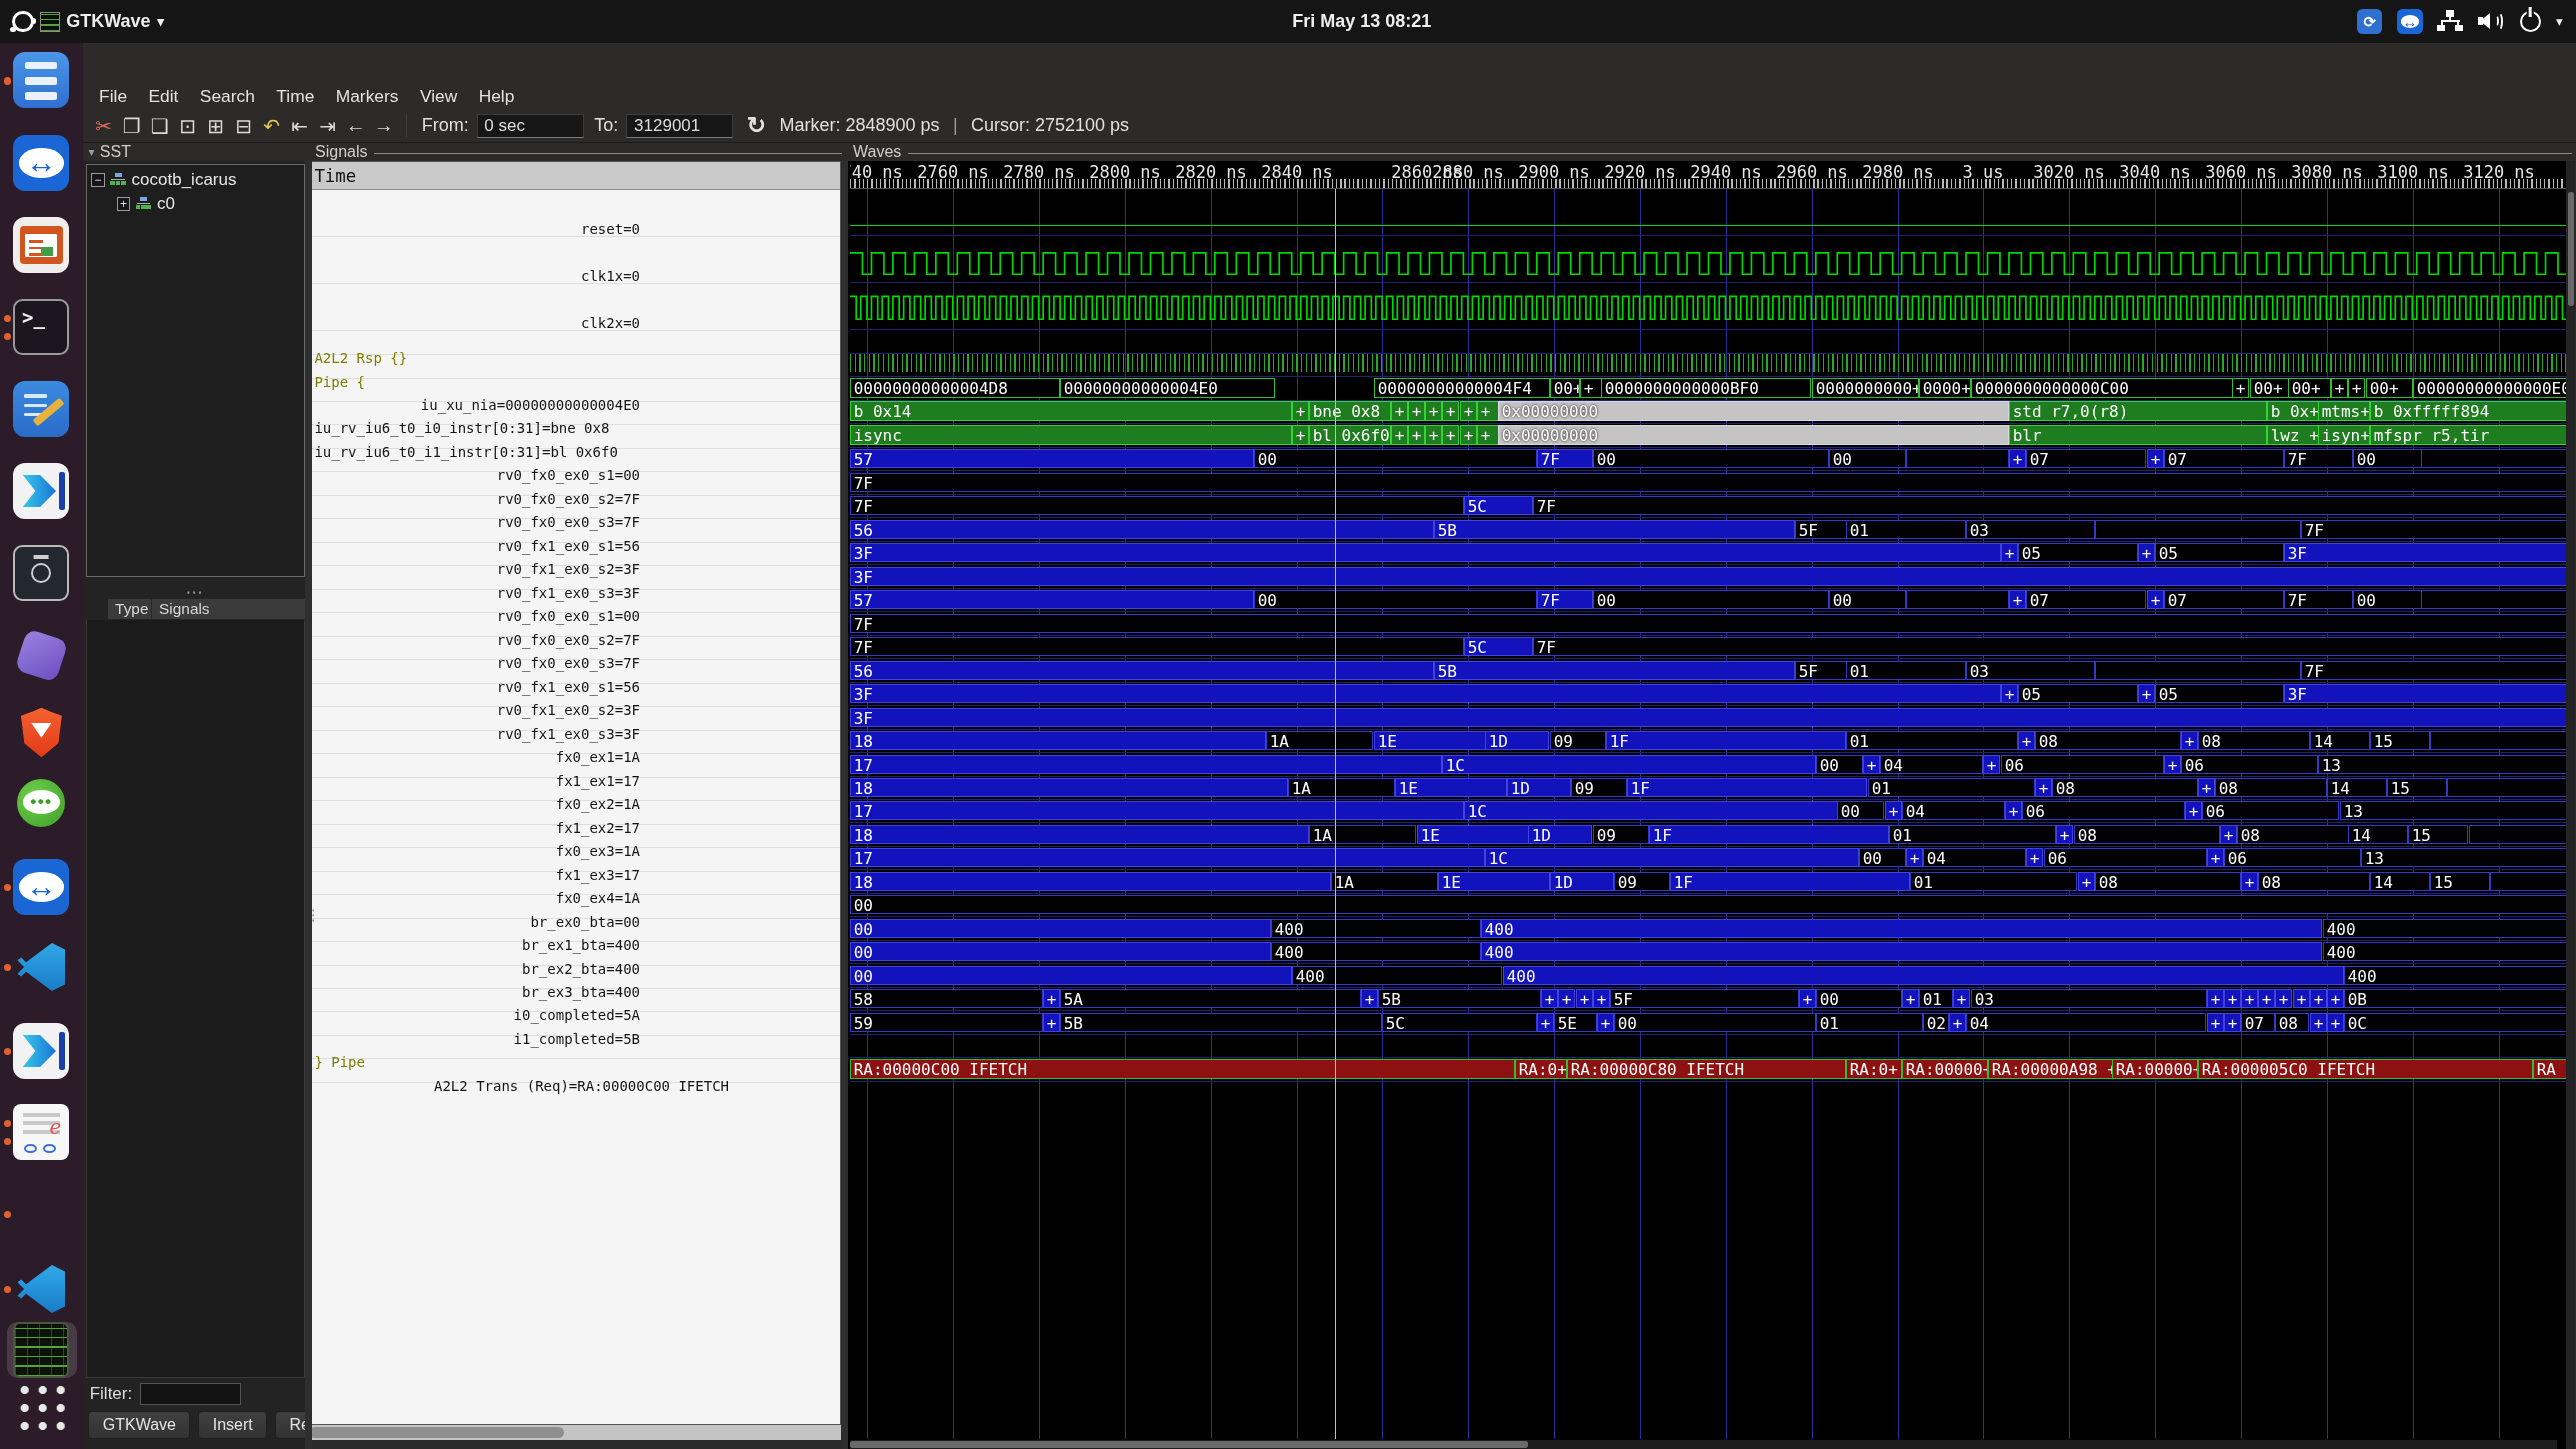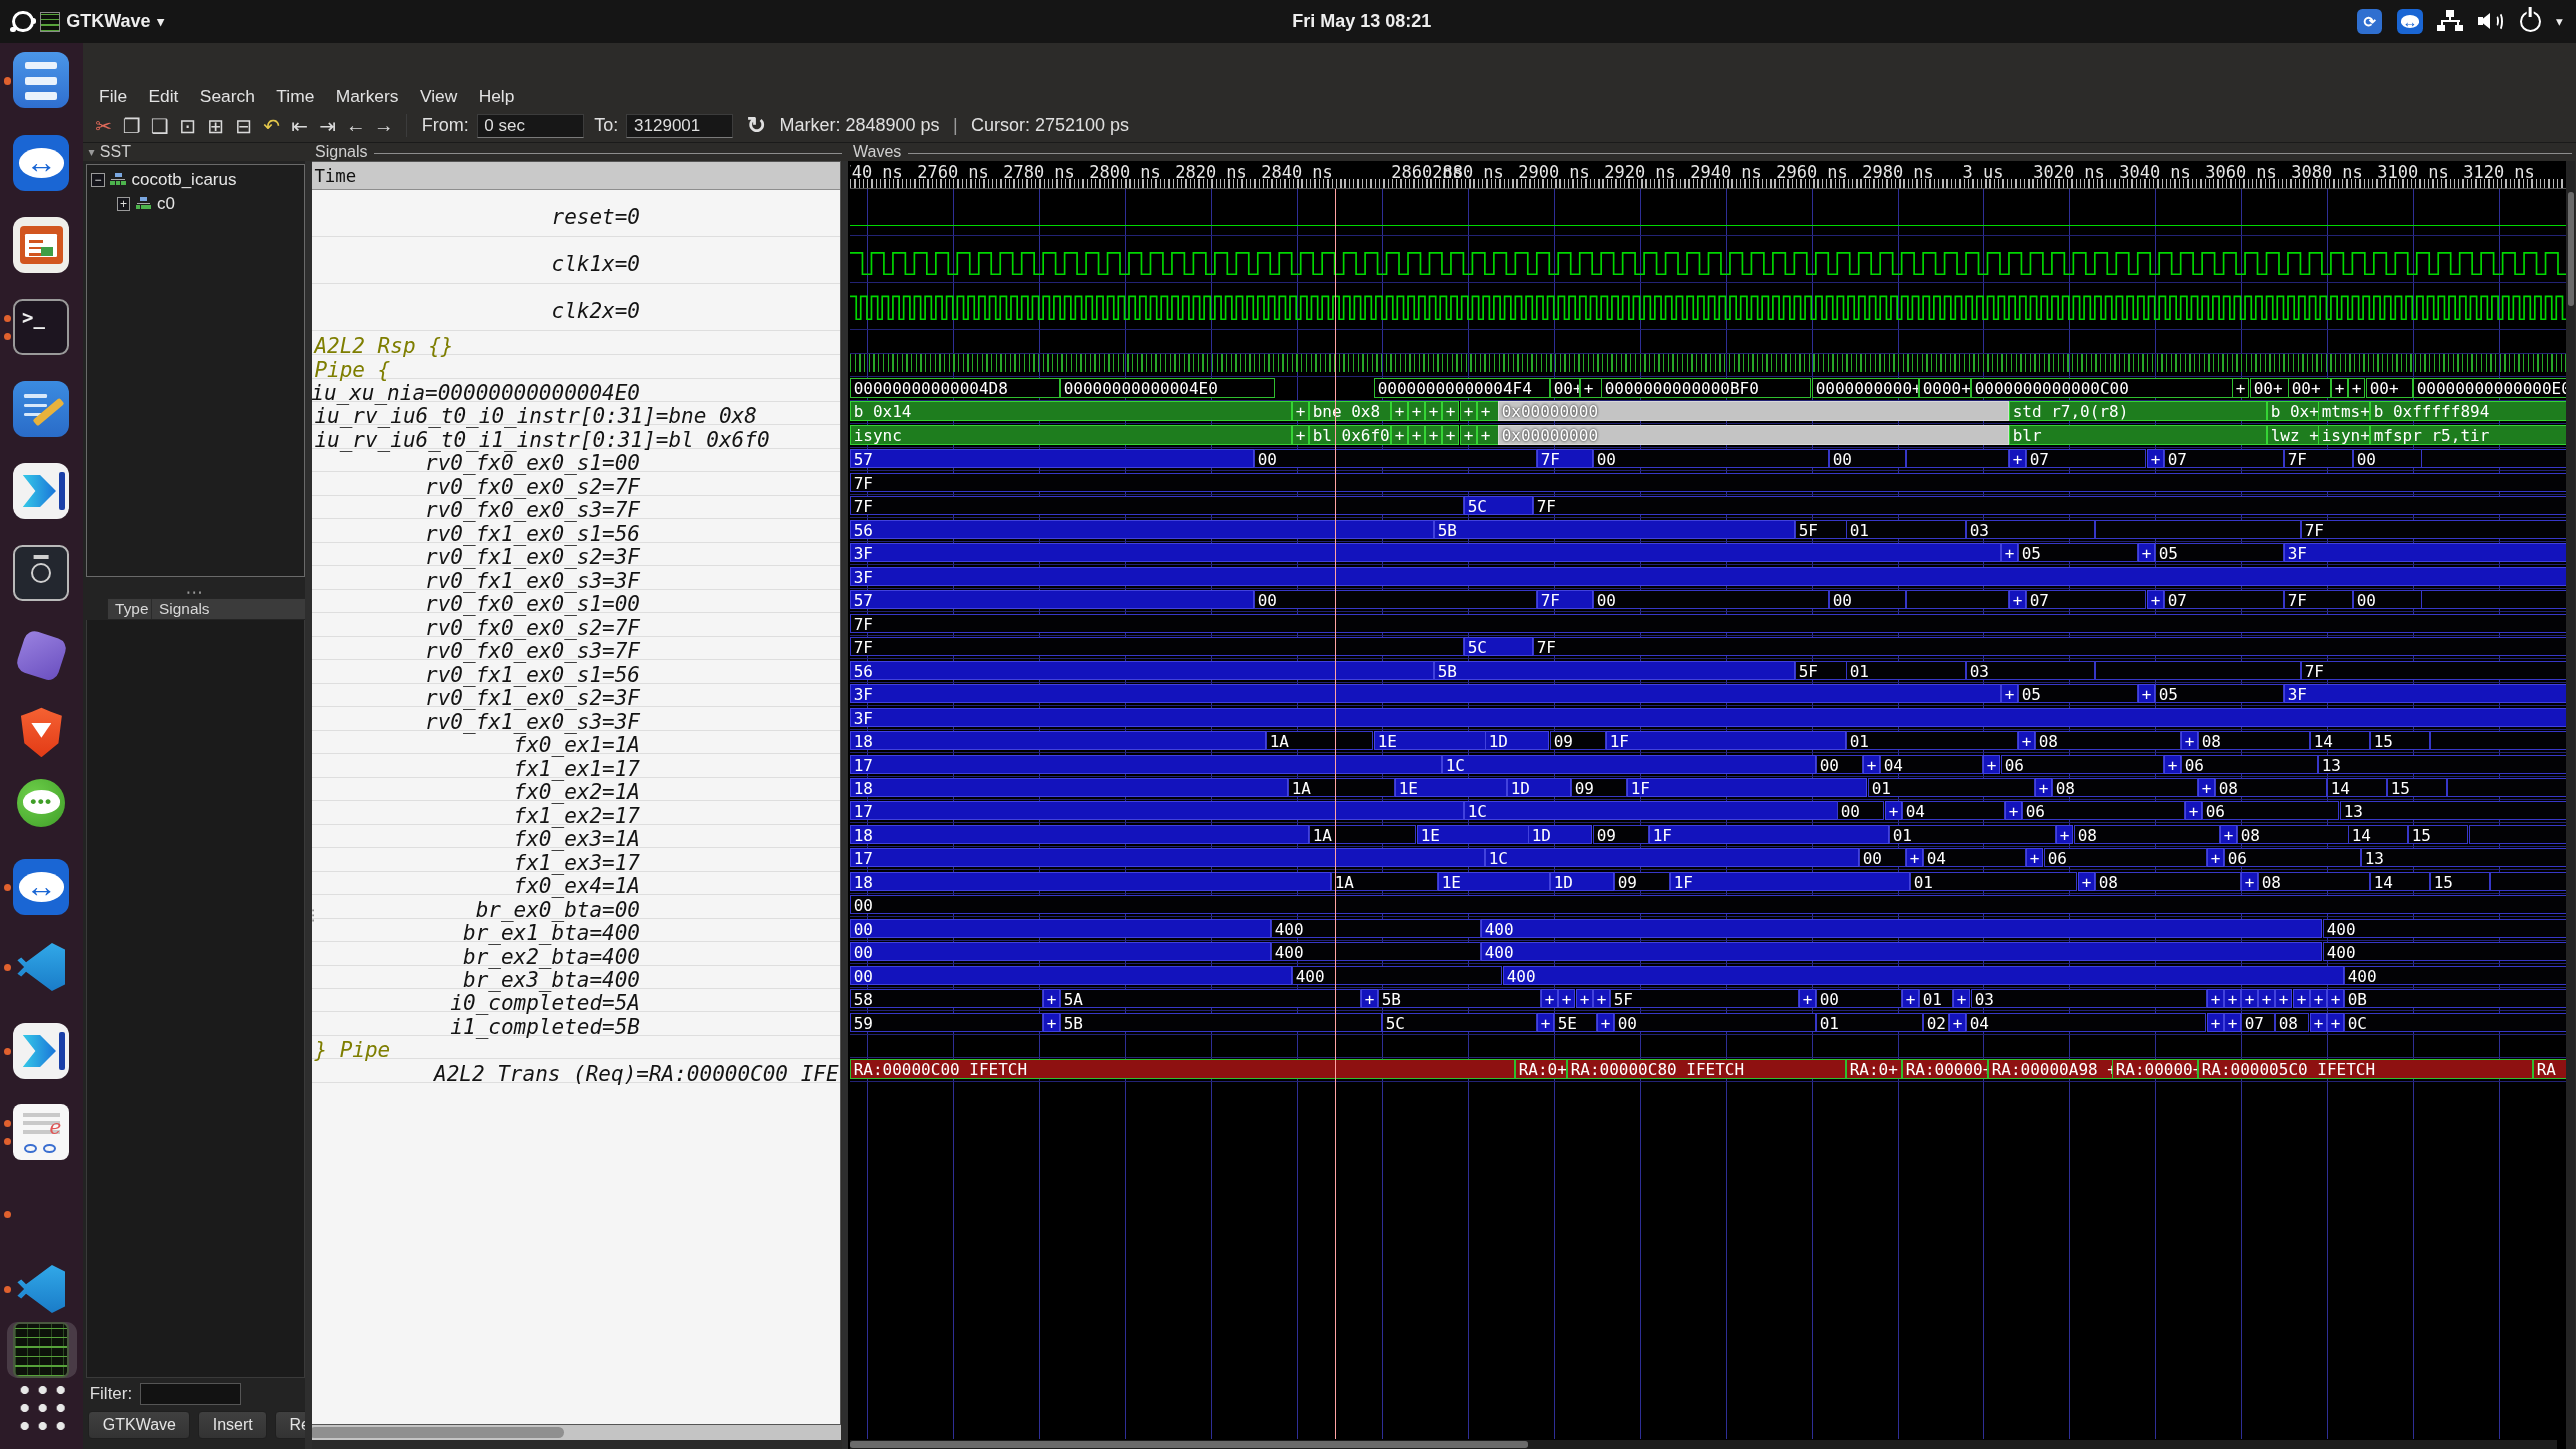--- a/index.html
+++ b/index.html
@@ -133,21 +133,21 @@
   #sst-filter { position:absolute; left:6.7px; top:1222px; display:flex; align-items:center; gap:8px; color:#dedede; font-size:17px; }
   #filter-input { width:101px; height:21.5px; background:#121212; border:0.7px solid #555; color:#ddd; font-size:15.4px; padding:0 5.4px; }
   #sst-buttons { position:absolute; left:5.4px; top:1250px; display:flex; gap:8px; }
   .sst-btn { height:28px; padding:0 13.4px; background:linear-gradient(#404040,#333); border:0.7px solid #1f1f1f; border-radius:4px; color:#e4e4e4; font-size:16px; display:flex; align-items:center; }
 
   
   #signals { position:absolute; left:225px; top:0; width:533px; height:100%; background:#2b2b2b; }
   #sig-list { position:absolute; left:0; top:0; width:533px; height:1264px; background:#f5f5f5; border:0.7px solid #555; overflow:hidden; }
   #sig-time { position:absolute; left:0; top:0; width:100%; height:28px; background:#c9c9c9; border-bottom:0.7px solid #8e8e8e; color:#111; font-family:"DejaVu Sans Mono",monospace; font-size:17.4px; line-height:28px; padding-left:5.4px; }
   .sig-row { position:absolute; left:0; width:100%; border-bottom:0.7px solid #dedede; }
-  .sig-label { position:absolute; top:4px; white-space:pre; color:#141414; font-family:"DejaVu Sans Mono",monospace; font-size:21px;font-style:italic; }
+  .sig-label { position:absolute; top:16px; white-space:pre; color:#141414; font-family:"DejaVu Sans Mono",monospace; font-size:14px; }
   .sig-label.right { left:0; width:331px; text-align:right; }
   .sig-label.left { left:5.4px; }
   .sig-label.olive { color:#7e7e00; }
   #sig-hscroll { position:absolute; left:0; top:1264px; width:533px; height:14.8px; background:#c4c4c4; }
   #sig-hthumb { position:absolute; left:1.3px; top:2px; width:255px; height:10.7px; background:#8f8f8f; border-radius:5.4px; }
 
   
   .vsplit { position:absolute; top:0; width:6.7px; height:100%; background:#2e2e2e; }
   .grip-dots { position:absolute; left:0.7px; color:#909090; font-size:14.8px; line-height:6.7px; }
 

